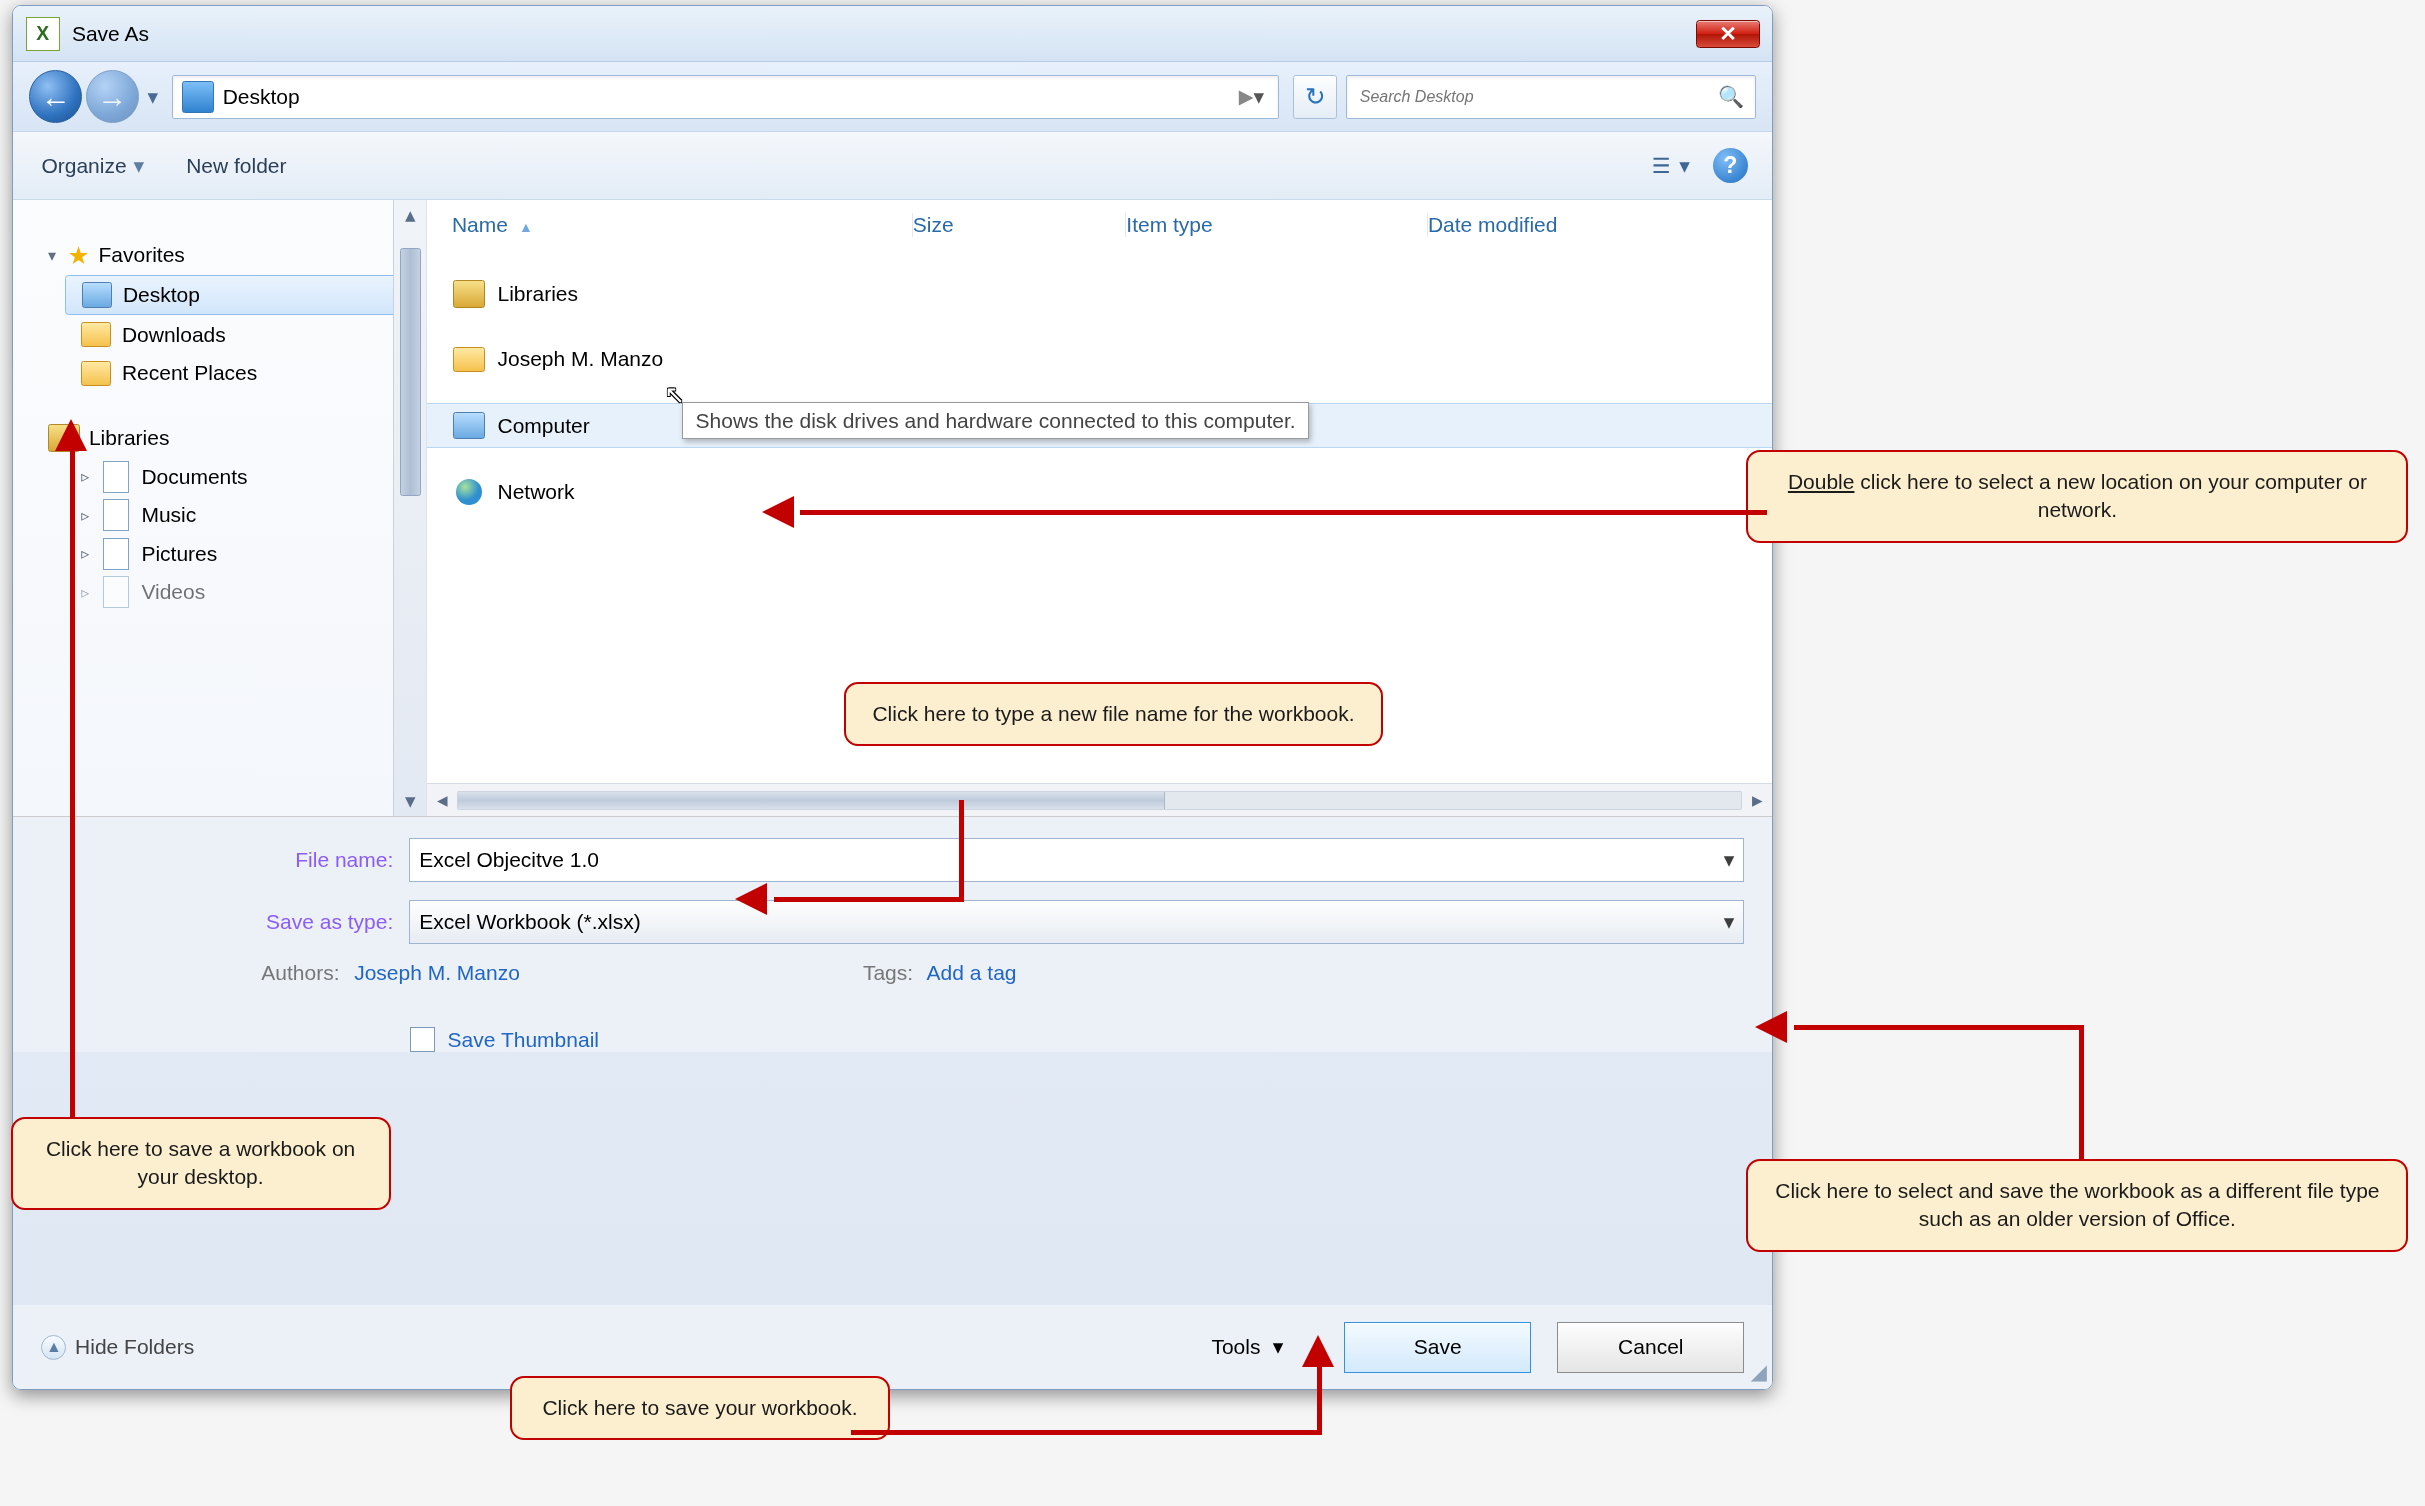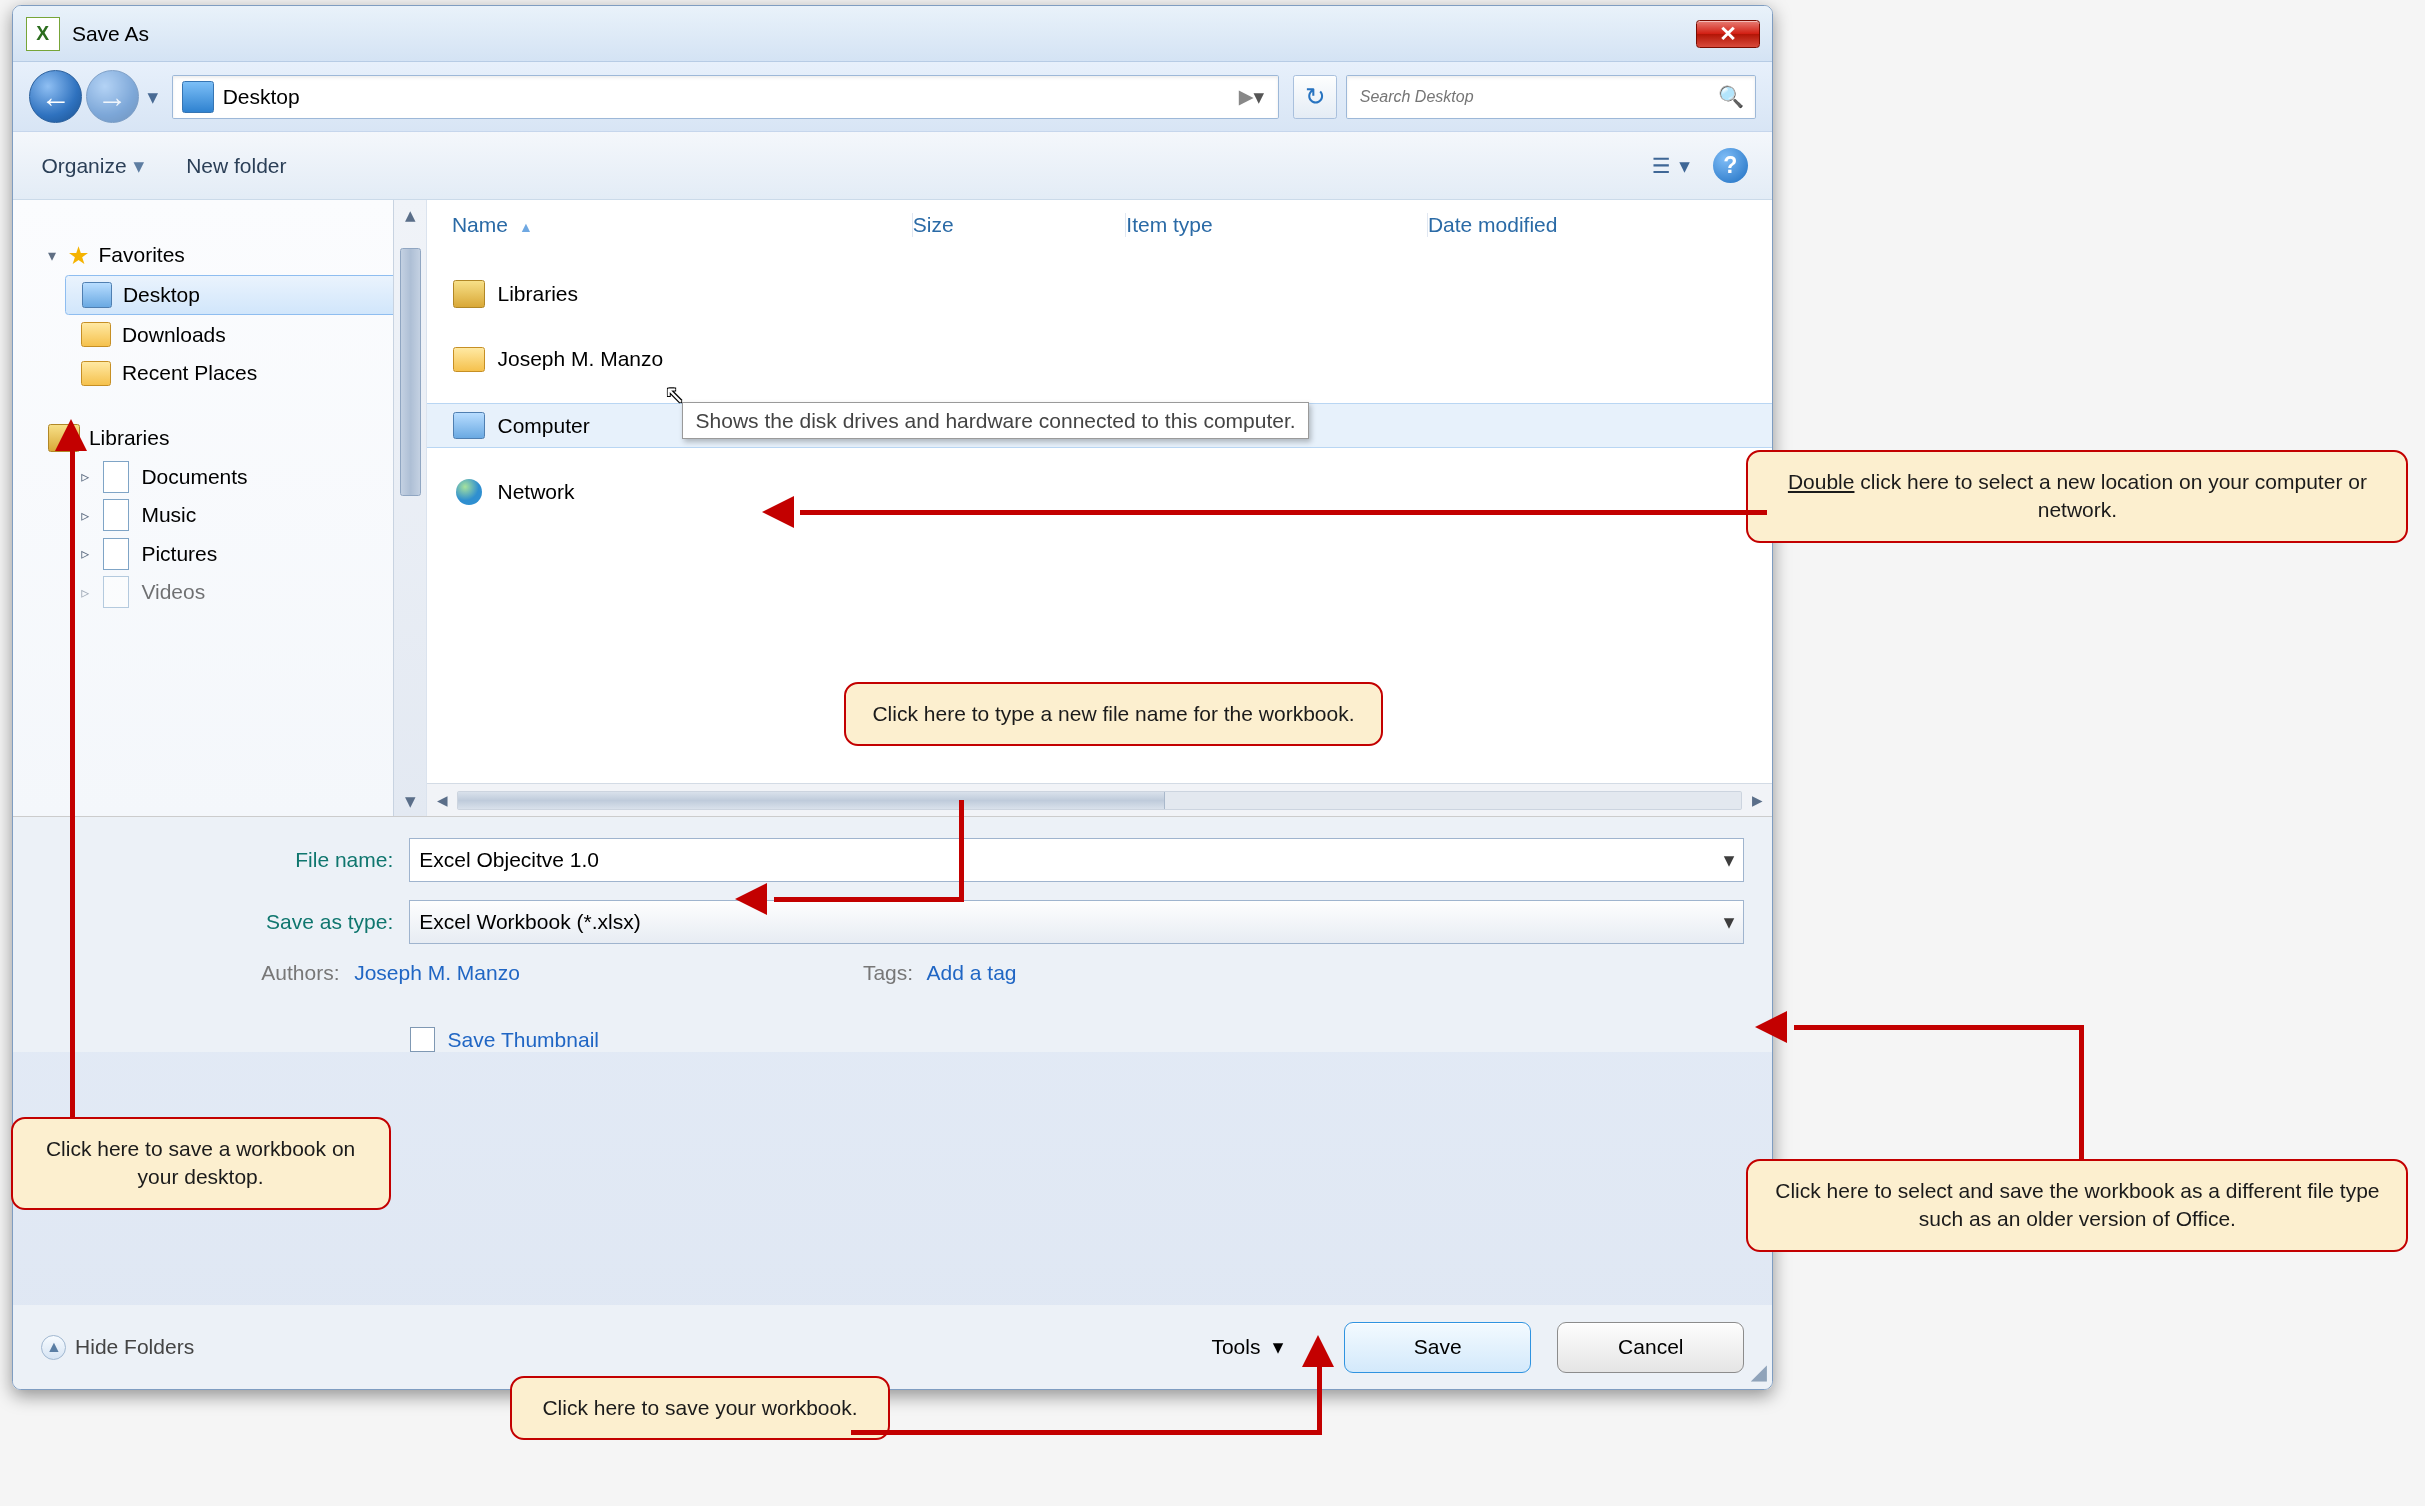--- a/index.html
+++ b/index.html
@@ -283,21 +283,21 @@
 
 
 .formarea {
   background: #ecf1f7;
   padding: 21px 28px 0 28px;
 }
 .formrow {
   display:flex; align-items:center;
   margin-bottom: 17.6px;
 }
-.formlabel { width: 352px; text-align:right; padding-right:16px; color:#0f766e;}
+.formlabel { width: 352px; text-align:right; padding-right:16px; color:#8b5cf6;}
 .forminput {
   flex:1;
   height:42px;
   background:#fff;
   border:0.9px solid #9fb4ce;
   display:flex; align-items:center;
   padding: 0 9px;
 }
 .combo-arrow { color:#3d3d3d; margin-left:auto; }
 .metarow {
@@ -341,21 +341,21 @@
   display:flex; align-items:center; justify-content:center;
   margin-right:8.8px; font-size:16px;
 }
 .footer-spacer { flex:1; }
 .tools { display:flex; align-items:center; margin-right: 35px;}
 .winbtn {
   width: 185px; height: 49px;
   margin-left: 26px;
   background: linear-gradient(#fdfdfd, #e5e5e5);
   border: 0.9px solid #8c8c8c;
-  border-radius: 9px;
+  border-radius: 0;
   display:flex; align-items:center; justify-content:center;
   box-shadow: inset 0 0.9px 0 #fff;
 }
 .winbtn.primary {
   background: linear-gradient(#f3faff, #d3e9fb);
   border: 1.8px solid #2f93e0;
 }
 .resize-grip {
   position:absolute; right:5.3px; bottom:5.3px;
   width:19.3px; height:19.3px;

